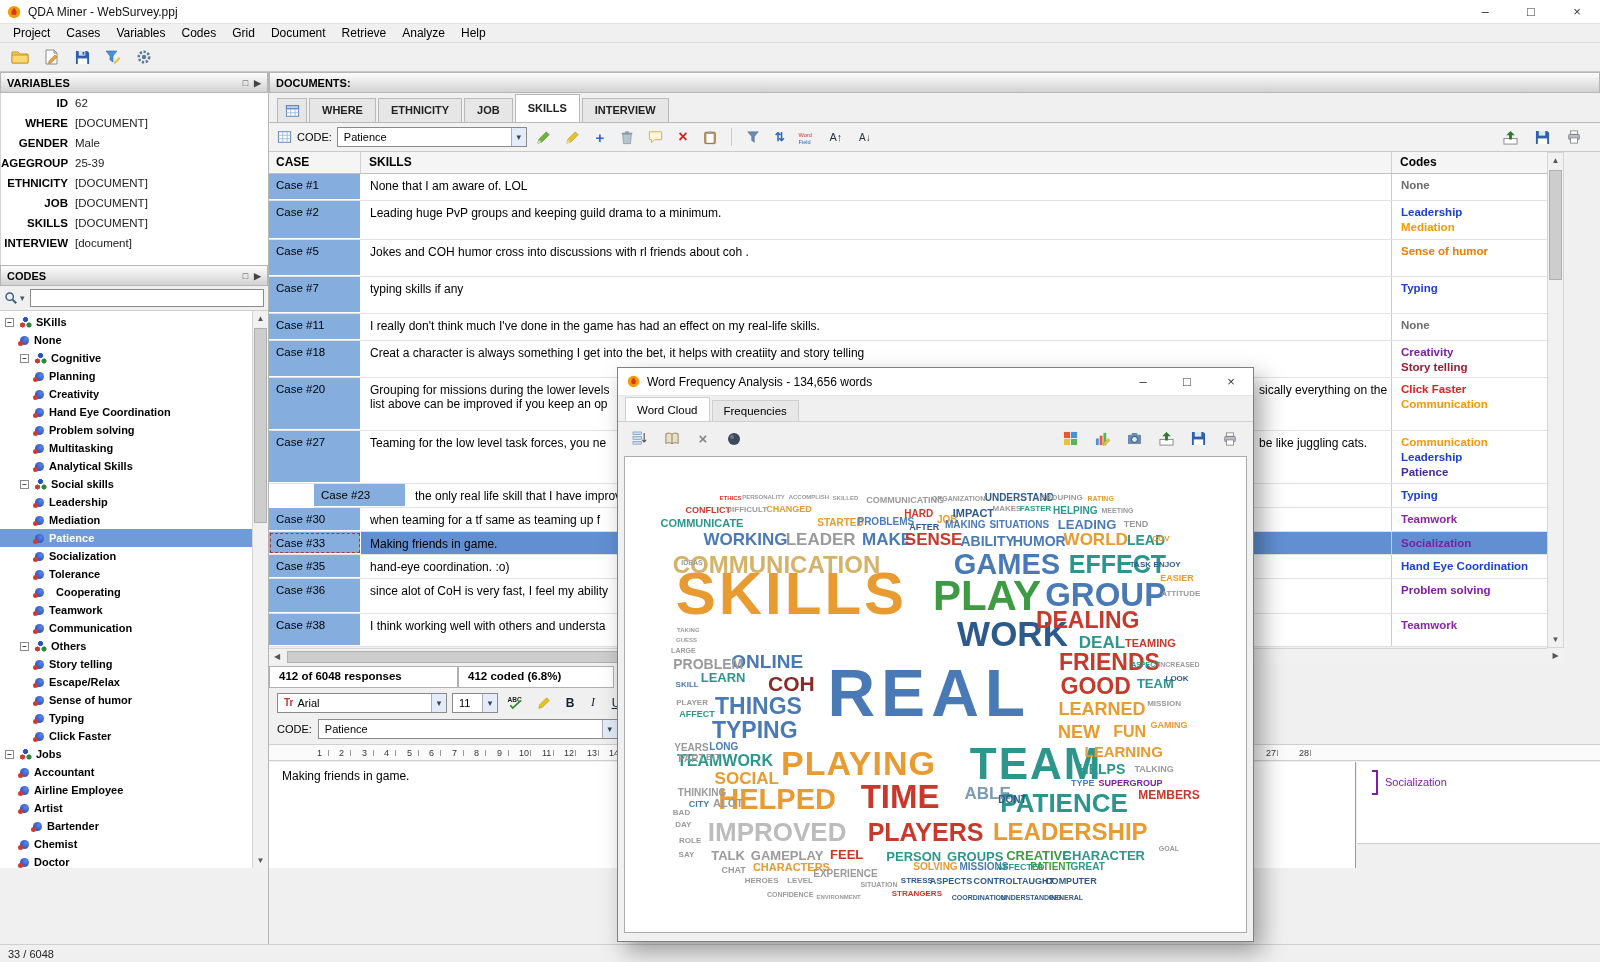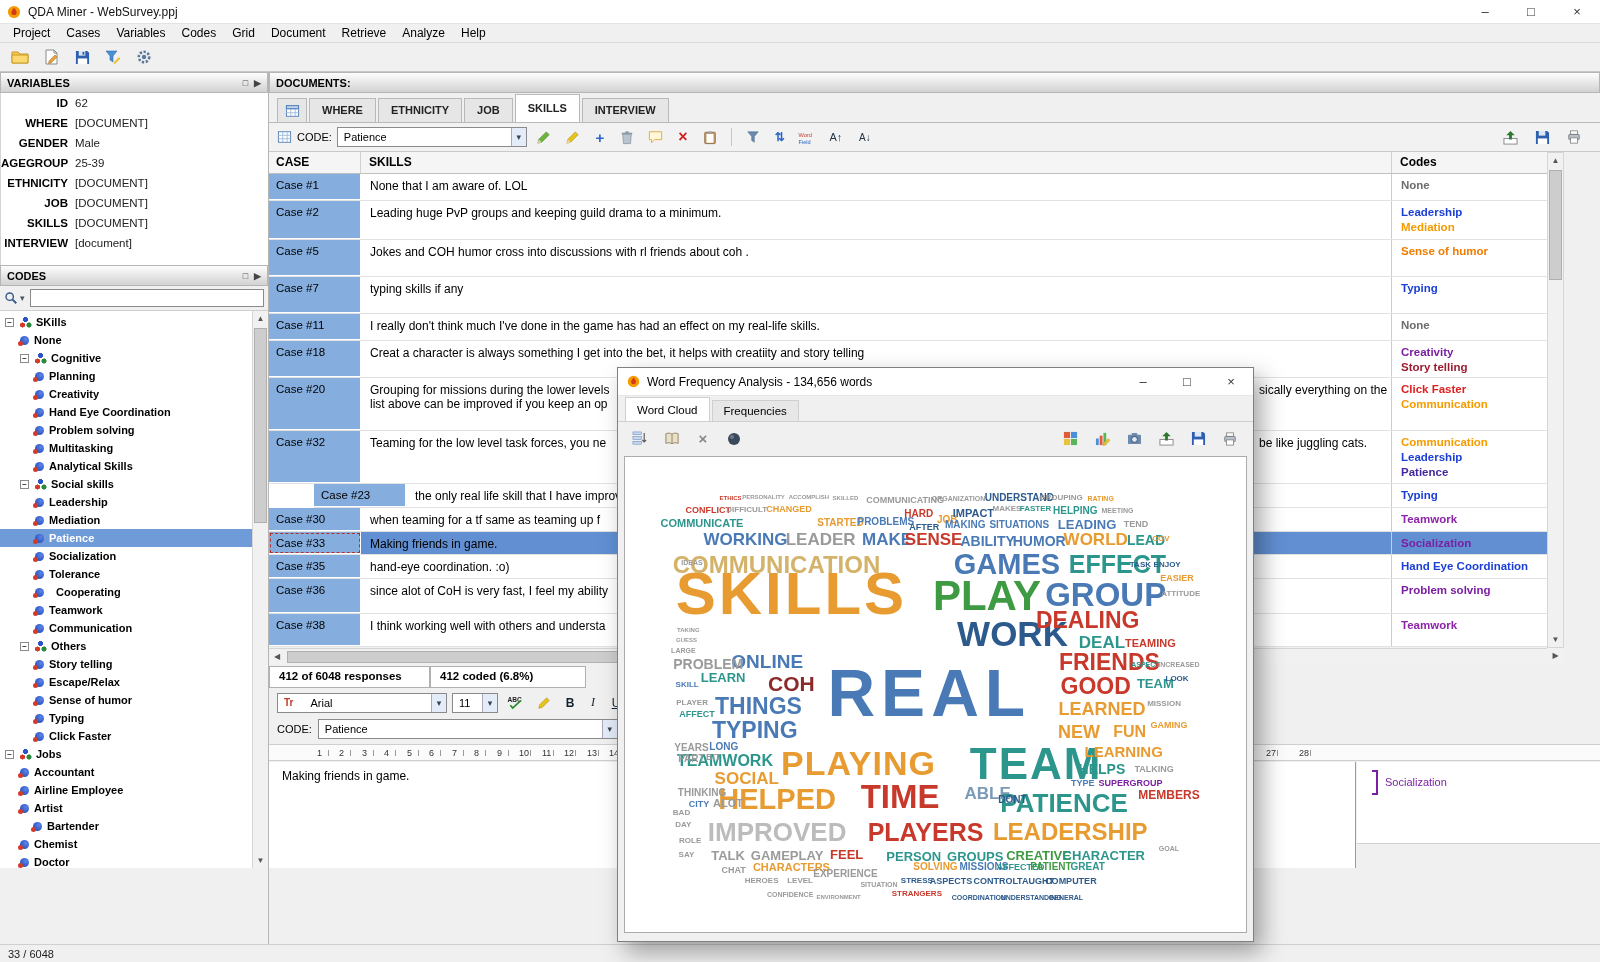--- a/index.html
+++ b/index.html
@@ -77,21 +77,21 @@
   #vscroll { position:absolute; left:1547px; top:152px; width:17px; height:496px; background:#f1f1f1; border:1px solid #d5d5d5; }
   #hscroll { position:absolute; left:269px; top:648px; width:1278px; height:16px; background:#f1f1f1; border-top:1px solid #d5d5d5; display:flex; align-items:center; }
   #hscroll .sb-arrow { width:16px; height:16px; line-height:16px; }
   .h-thumb { height:12px; background:#cdcdcd; border:1px solid #b0b0b0; width:640px; margin:0 2px; }
   #sbCorner { position:absolute; left:1547px; top:648px; width:17px; height:16px; background:#f1f1f1; text-align:center; font-size:8px; color:#555; line-height:16px; }
 
   
   #statsRow { position:absolute; left:269px; top:666px; width:1331px; height:22px; display:flex; }
   .stat-cell { border:1px solid #b0b0b0; background:#fff; padding:3px 9px; font-weight:bold; font-size:11.5px; }
   #fmtBar { position:absolute; left:269px; top:690px; width:1331px; height:25px; display:flex; align-items:center; padding-left:8px; gap:5px; }
-  .tr-ico { font-size:10px; font-weight:bold; color:#c0392b; margin-right:17px; }
+  .tr-ico { font-size:10px; font-weight:bold; color:#c0392b; margin-right:4px; }
   .fmt-b { font-weight:bold; } .fmt-i { font-style:italic; font-family:"Liberation Serif",serif; } .fmt-u { text-decoration:underline; }
   .fmt-glyph { width:18px; text-align:center; font-size:12px; color:#123; }
   #codeRow { position:absolute; left:269px; top:716px; width:1331px; height:26px; display:flex; align-items:center; padding-left:8px; gap:6px; }
   #ruler { position:absolute; left:269px; top:744px; width:1331px; height:17px; background:#fbfbfb; border-top:1px solid #cfcfcf; border-bottom:1px solid #cfcfcf; overflow:hidden; }
   .ruler-num { position:absolute; top:3px; font-size:9px; color:#333; }
   .ruler-tick { position:absolute; top:5px; width:1px; height:6px; background:#999; }
   #editorArea { position:absolute; left:269px; top:762px; width:1087px; height:106px; background:#fff; border-right:1px solid #9a9a9a; padding:7px 13px; font-size:12px; }
   #marginArea { position:absolute; left:1357px; top:762px; width:243px; height:82px; background:#fff; border-bottom:1px solid #cfcfcf; }
   .code-bracket { position:absolute; left:15px; top:8px; width:6px; height:25px; border-top:2px solid #7b1fa2; border-right:2px solid #7b1fa2; border-bottom:2px solid #7b1fa2; }
   .margin-code-label { position:absolute; left:28px; top:14px; color:#7b1fa2; font-size:11px; }
@@ -542,21 +542,21 @@
           <span class="main-text">Grouping for missions during the lower levels
 list above can be improved if you keep an op</span>
           <span class="tail-text">sically everything on the</span>
         </div>
         <div class="codes-cell">
           <span class="code-chip" style="color: rgb(224, 32, 32);">Click Faster</span>
           <span class="code-chip" style="color: rgb(245, 155, 0);">Communication</span>
         </div>
       </div>
       <div class="trow" style="height: 53px;">
-        <div class="case-cell">Case #32</div>
+        <div class="case-cell">Case #27</div>
         <div class="text-cell">
           <span class="main-text">Teaming for the low level task forces, you ne</span>
           <span class="tail-text">be like juggling cats.</span>
         </div>
         <div class="codes-cell">
           <span class="code-chip" style="color: rgb(245, 155, 0);">Communication</span>
           <span class="code-chip" style="color: rgb(27, 63, 214);">Leadership</span>
           <span class="code-chip" style="color: rgb(69, 39, 160);">Patience</span>
         </div>
       </div>
@@ -620,21 +620,21 @@
     <div class="sb-thumb" style="top:17px;height:110px;"></div>
     <div class="sb-arrow" style="position:absolute;bottom:0;left:0;right:0;">▼</div>
   </div>
   <div id="hscroll">
     <span class="sb-arrow">◀</span>
     <span class="h-thumb"></span>
   </div>
   <div id="sbCorner">▶</div>
 
   <div id="statsRow">
-    <div class="stat-cell" style="width:161px;">412 of 6048 responses</div>
+    <div class="stat-cell" style="width:189px;">412 of 6048 responses</div>
     <div class="stat-cell" style="width:156px;">412 coded (6.8%)</div>
   </div>
   <div id="fmtBar">
     <span class="combo" style="width:170px;">
       <span class="tr-ico">Tr</span>
       <span>Arial</span>
       <span class="caret">▾</span>
     </span>
     <span class="combo" style="width:46px;">
       <span>11</span>

